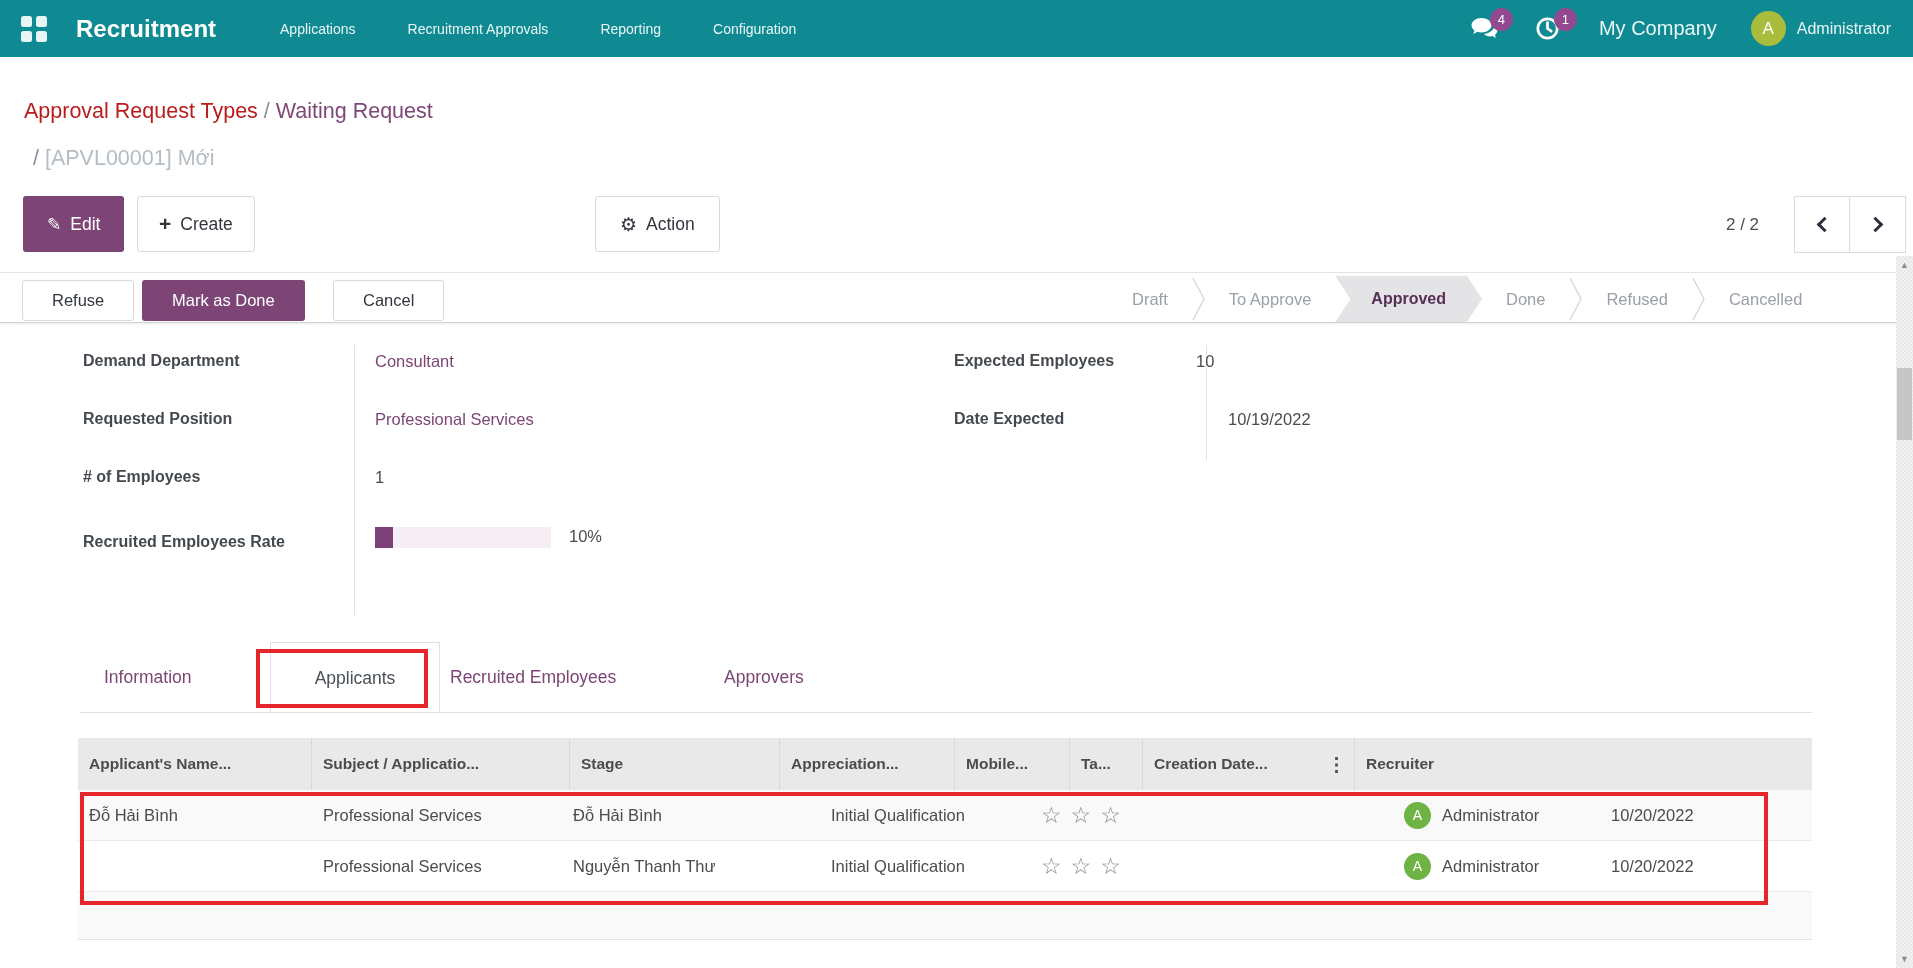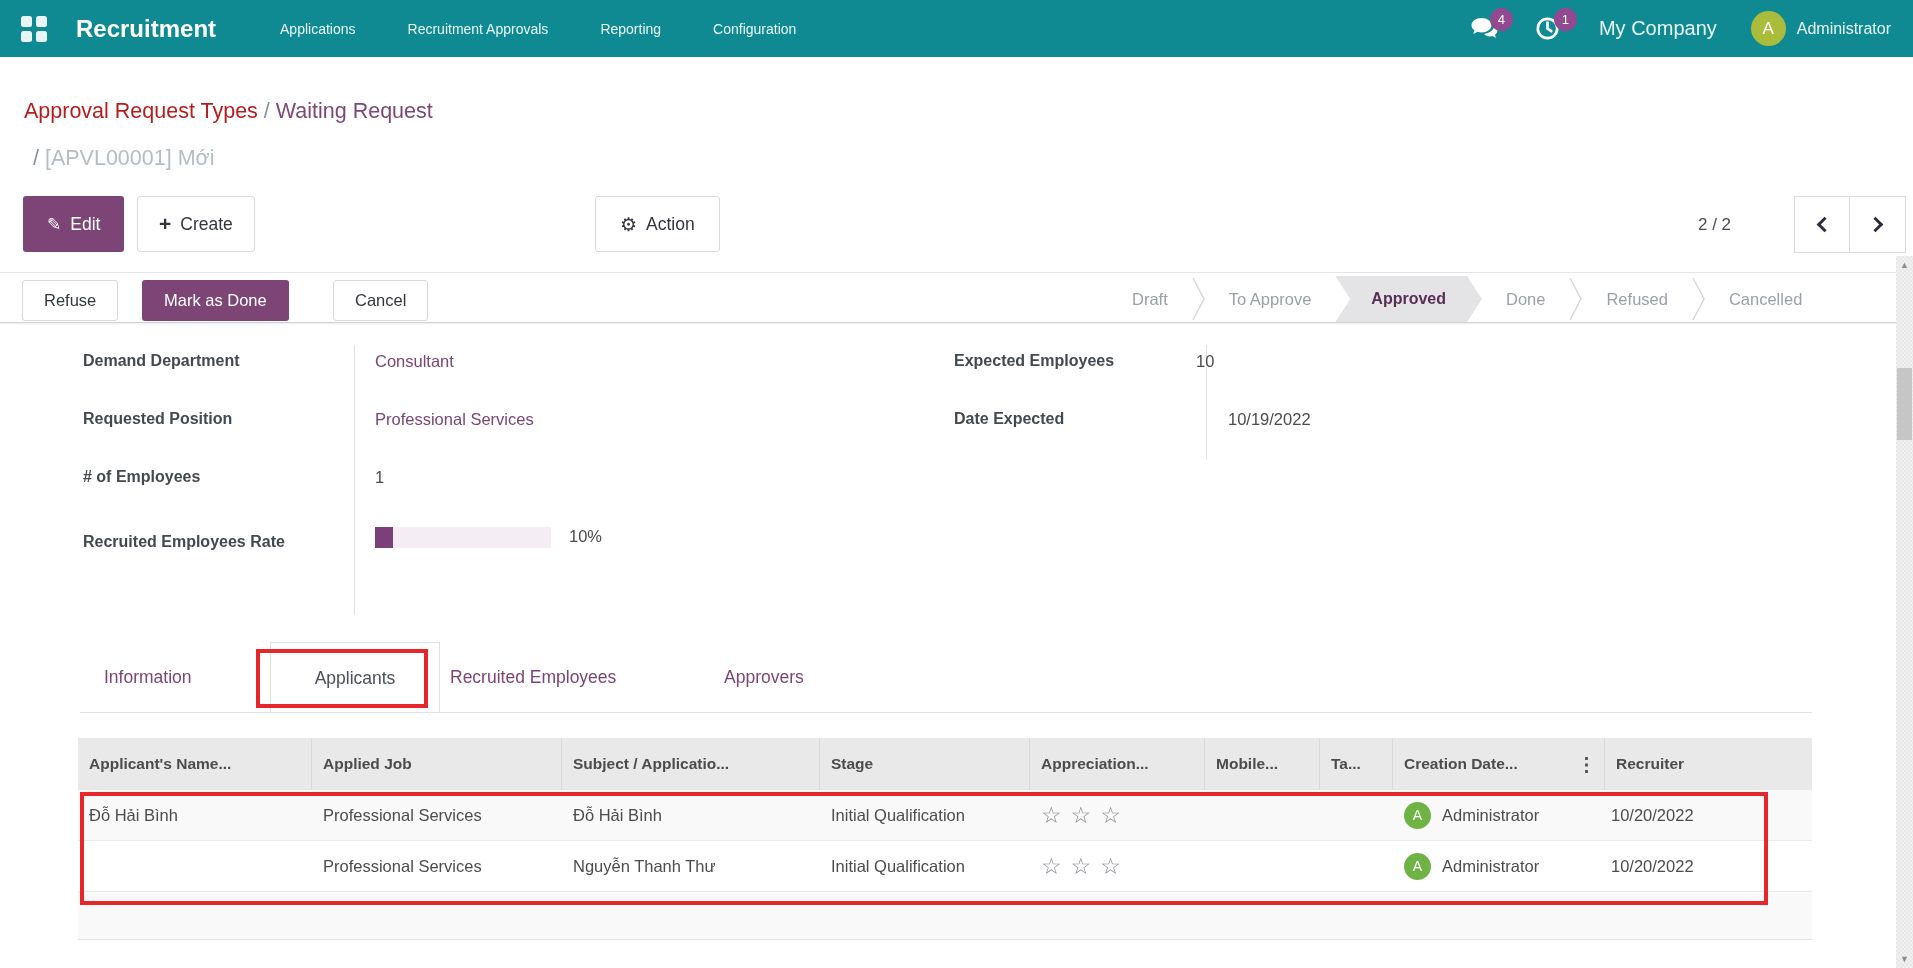--- a/index.html
+++ b/index.html
@@ -35,33 +35,33 @@
   .crumb-1 { color:#b91c1c; cursor:pointer; }
   .crumb-2 { color:#7d4878; cursor:pointer; }
   .crumb-3 { color:#b4bdc3; }
   .crumb-sep { color:#8a9097; }
 
   
   .btn { display:inline-flex; align-items:center; justify-content:center; gap:9px;
          font-size:17.5px; border-radius:3px; cursor:pointer; border:1px solid transparent; }
   .btn-primary { background:#7c4576; color:#fff; }
   .btn-plain { background:#fff; color:#32363d; border-color:#d9d9d9; }
-  .pager-count { font-size:17px; color:#4a4f57; }
+  .pager-count { font-size:17px; color:#4a4f57;margin-left:28px; }
   .pager-btns { display:flex; }
   .pager-btn { width:56px; height:57px; background:#fff; border:1px solid #dcdcdc;
                display:flex; align-items:center; justify-content:center; cursor:pointer; }
   .pager-btn + .pager-btn { border-left:none; }
   .chev { display:inline-block; width:11px; height:11px; border-left:3.5px solid #2a2f3a;
           border-bottom:3.5px solid #2a2f3a; }
   .chev.left  { transform:rotate(45deg); margin-left:4px; }
   .chev.right { transform:rotate(-135deg); margin-right:4px; }
   .hline { background:#e4e4e4; height:1px; }
 
   
-  .sb-btn { height:41px; padding:0 21px; font-size:16.5px; }
+  .sb-btn { height:41px; padding:0 29px; font-size:16.5px; }
   .statusbar-border { box-shadow:0 1px 2px rgba(0,0,0,.12); }
   .stages { display:flex; align-items:center; height:46px; }
   .stage { font-size:16.5px; color:#9aa0a6; padding:0 24px; cursor:pointer; white-space:nowrap; }
   .stage-active { height:46px; line-height:46px; padding:0 36px; background:#e4e4e6;
                   color:#572e56; font-weight:700;
                   clip-path:polygon(0 0, calc(100% - 15px) 0, 100% 50%, calc(100% - 15px) 100%, 0 100%, 15px 50%); }
   .stage-sep svg { display:block; }
 
   
   .f-label { font-size:16px; font-weight:700; color:#43494f; }
@@ -234,21 +234,20 @@
 
 <div class="abs tab" style="left:104px; top:667px;">Information</div>
 <div class="abs tab-active-box" style="left:270px; top:642px; width:170px; height:71px;">Applicants</div>
 <div class="abs tab" style="left:450px; top:667px;">Recruited Employees</div>
 <div class="abs tab" style="left:724px; top:667px;">Approvers</div>
 <div class="abs hline" style="left:80px; top:712px; width:1732px; background:#dee2e6;"></div>
 
 <div class="abs tbl">
   <div class="tbl-header">
     <div class="th" style="width:234px;">Applicant's Name...</div>
-    <div class="th" style="width:250px;">Applied Job</div>
     <div class="th" style="width:258px;">Subject / Applicatio...</div>
     <div class="th" style="width:210px;">Stage</div>
     <div class="th" style="width:175px;">Appreciation...</div>
     <div class="th" style="width:115px;">Mobile...</div>
     <div class="th" style="width:73px;">Ta...</div>
     <div class="th" style="width:212px;">
       <span>Creation Date...</span>
       <span class="dots-icon">⋮</span>
     </div>
     <div class="th" style="width:207px;">Recruiter</div>

